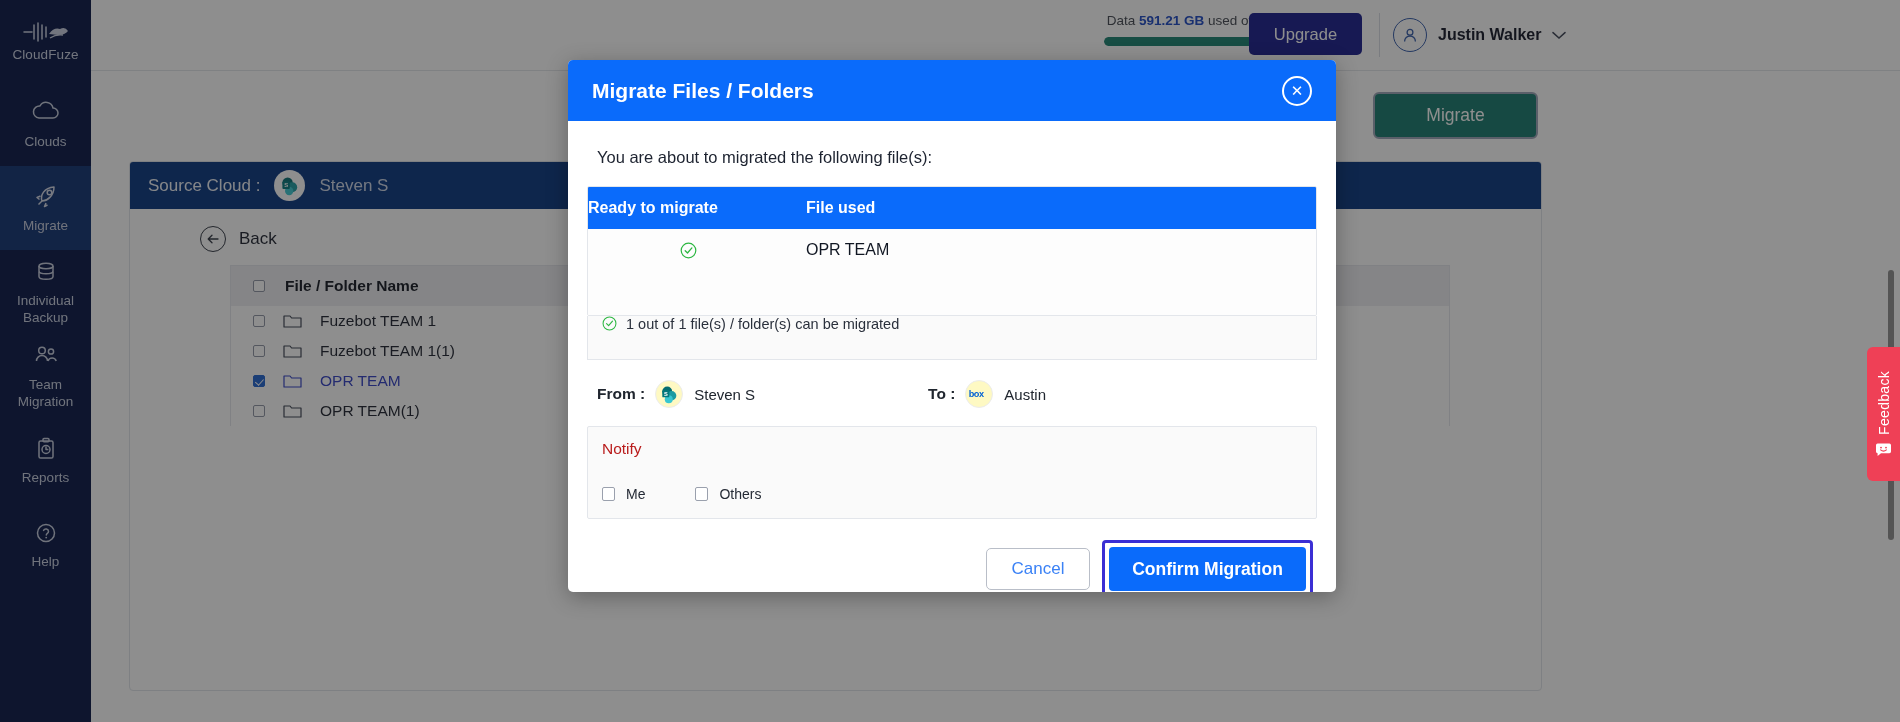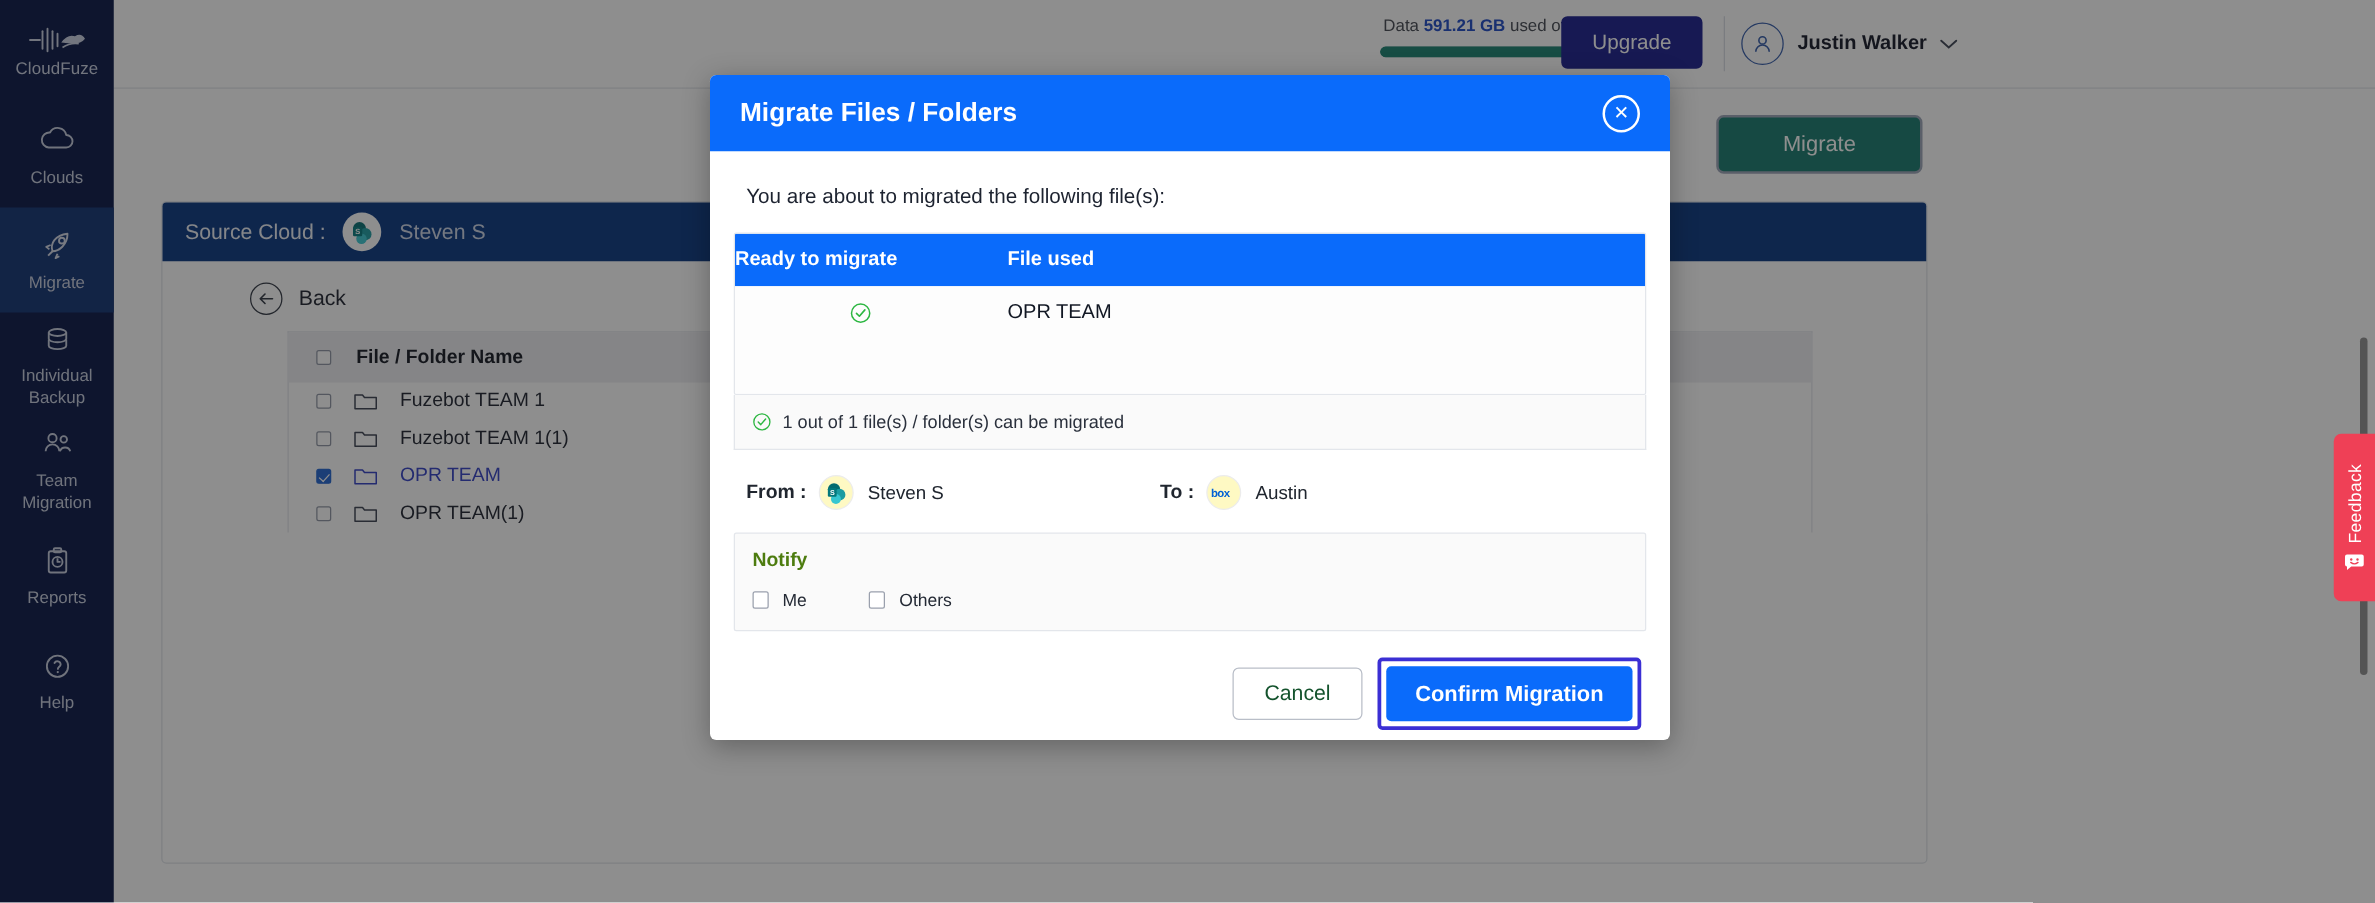--- a/index.html
+++ b/index.html
@@ -225,21 +225,21 @@
   .col-name  { padding-left: 18px; }
   .mtable-body { height: 86px; background: #fdfdfd; }
   .mtable-row {
     height: 42px; display: flex; align-items: center;
     font-size: 16px; color: #111723;
   }
   .chk-circle { width: 17px; height: 17px; display: block; margin: 0 auto; }
   .summary {
     height: 44px; background: #fafafa;
     border: 1px solid #e3e6eb; border-top: none;
-    display: flex; align-items: center; gap: 9px;
+    display: flex; align-items: flex-start; gap: 9px;
     padding-left: 14px;
     font-size: 14.5px; color: #2a303c;
   }
   .fromto {
     display: flex; align-items: center;
     padding: 20px 0 18px 10px;
     font-size: 15px; color: #20262f;
   }
   .ft-label { font-weight: 700; font-size: 15.5px; }
   .ft-chip {
@@ -248,39 +248,39 @@
     display: flex; align-items: center; justify-content: center;
     margin: 0 11px 0 10px;
   }
   .ft-user { font-size: 15px; color: #20262f; }
   .ft-gap { width: 173px; }
   .notify {
     border: 1px solid #e3e6eb; border-radius: 2px;
     background: #fafafa;
     padding: 13px 0 16px 14px;
   }
-  .notify-title { font-size: 15.5px; font-weight: 700; color: #4d7c0f; }
+  .notify-title { font-size: 15.5px; font-weight: 400; color: #b91c1c; }
   .notify-opts {
     display: flex; align-items: center;
-    gap: 50px; margin-top: 14px;
+    gap: 50px; margin-top: 28px;
   }
   .notify-opt { display: flex; align-items: center; gap: 11px; cursor: pointer; }
   .cb-lg {
     width: 13px; height: 14px; border: 1.3px solid #9aa0ad;
     border-radius: 2px; background: #fff; flex: none;
   }
   .notify-opt span { font-size: 14px; color: #242a35; }
   .actions {
     display: flex; justify-content: flex-end;
     align-items: center; gap: 12px;
     padding: 21px 4px 0 0;
   }
   .btn-cancel {
     width: 104px; height: 42px;
-    background: #ffffff; color: #14532d;
+    background: #ffffff; color: #3b82f6;
     border: 1px solid #b9bec8; border-radius: 5px;
     font-size: 17px; font-family: inherit; cursor: pointer;
   }
   .btn-confirm-wrap {
     border: 3px solid #3b2fd4; border-radius: 4px;
     padding: 4px; display: inline-block;
   }
   .btn-confirm {
     width: 197px; height: 44px;
     background: #0a6bfb; color: #ffffff;

